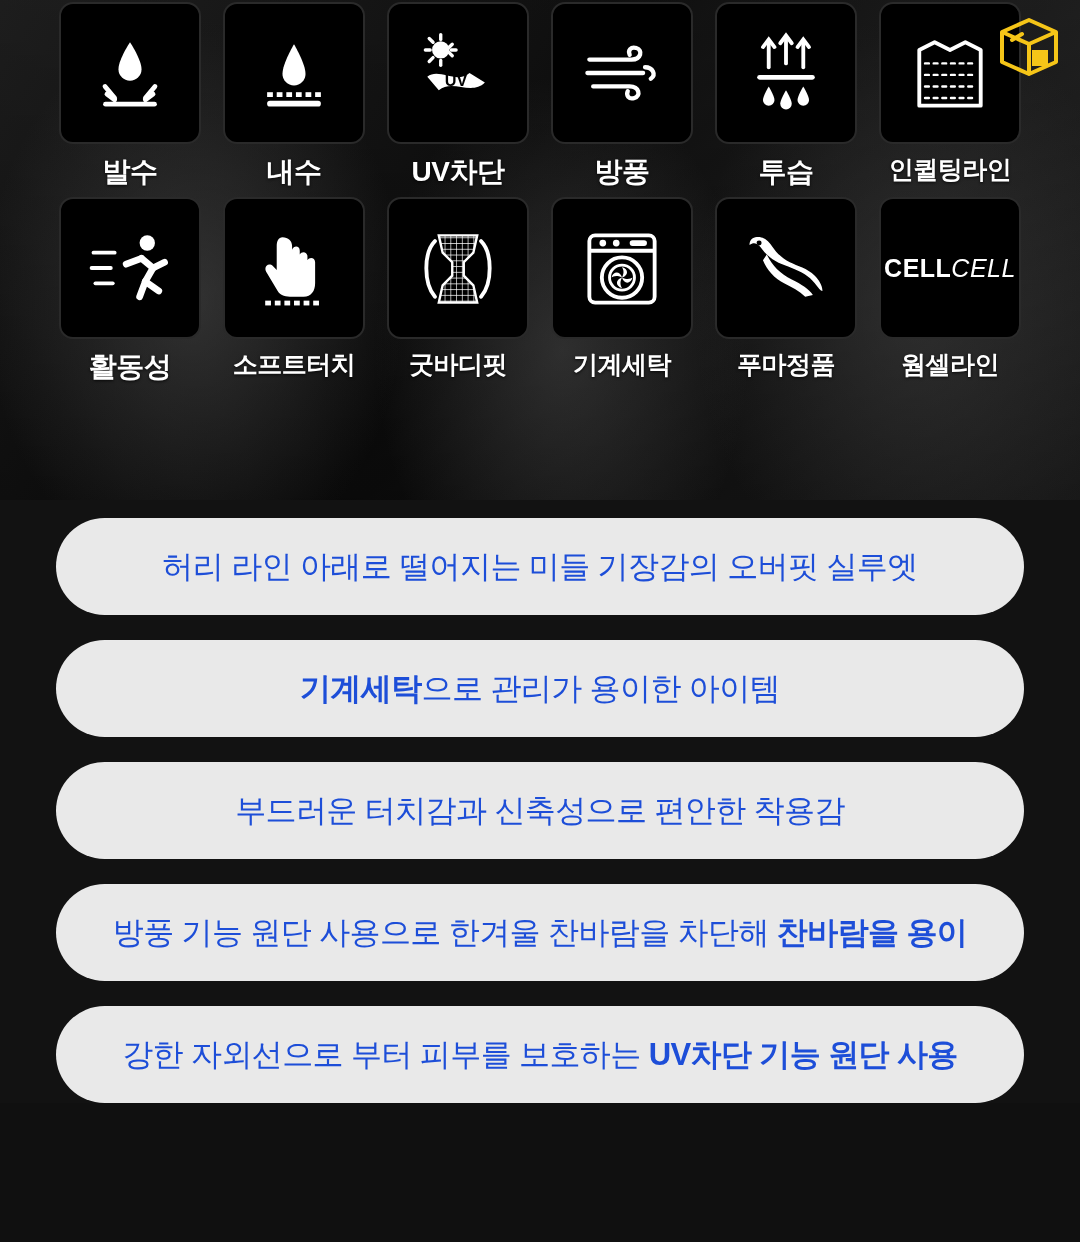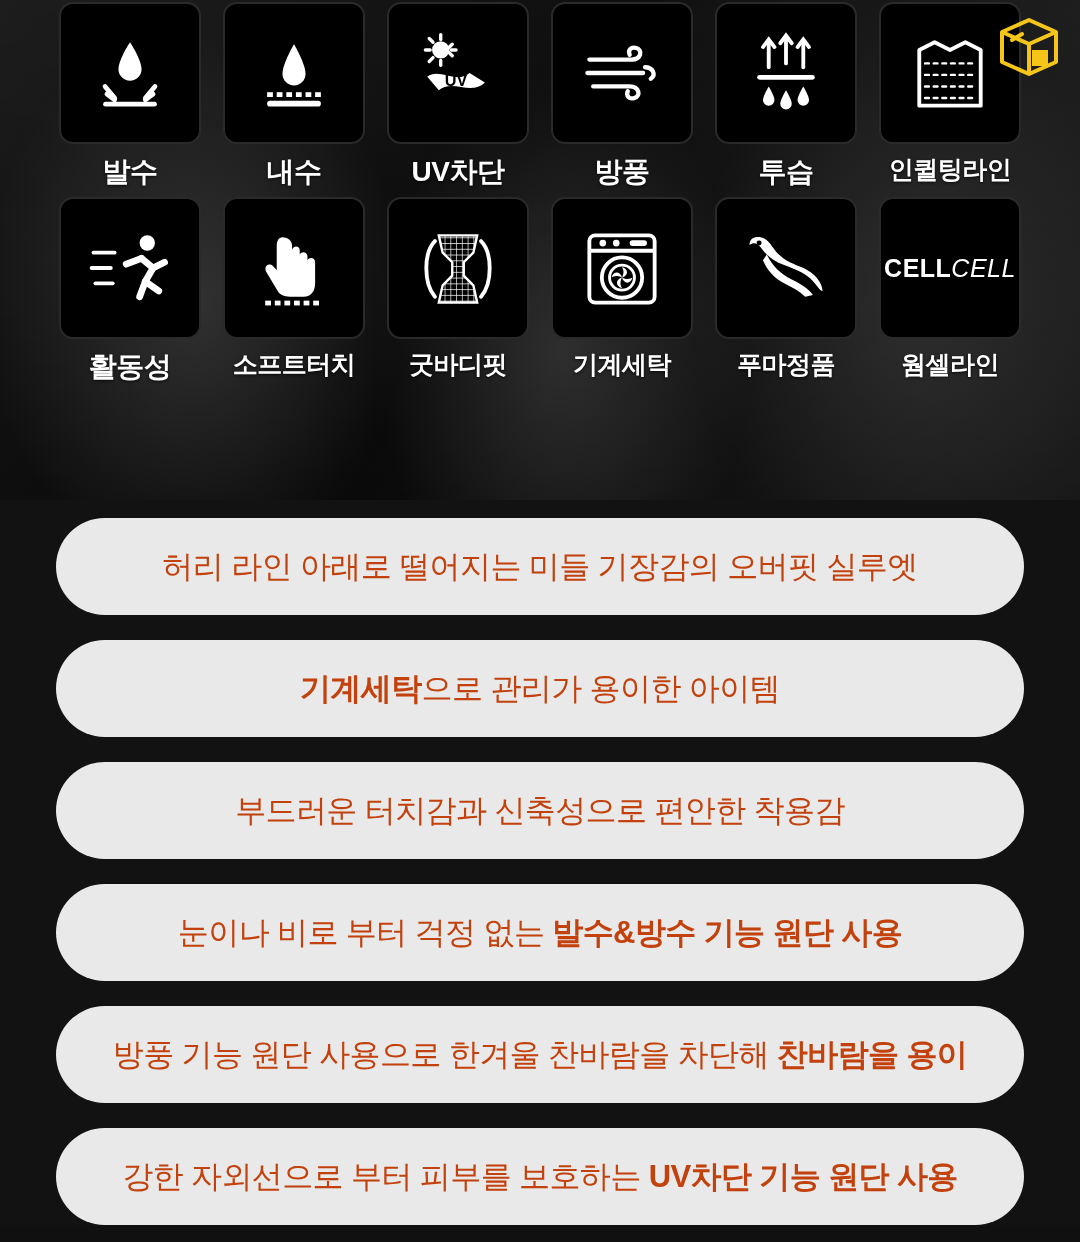--- a/index.html
+++ b/index.html
@@ -99,21 +99,21 @@
     height: 97px;
     margin-bottom: 25px;
     background: #e9e9e9;
     border-radius: 49px;
     display: flex;
     align-items: center;
     justify-content: center;
     padding: 0 40px;
   }
   .bullet-text {
-    color: #c2410c;
+    color: #1d4ed8;
     font-size: 31px;
     font-weight: 500;
     letter-spacing: -0.6px;
     text-align: center;
     white-space: nowrap;
   }
   .bullet-text b { font-weight: 800; }
 
   
   .watermark {
@@ -356,23 +356,20 @@
     <div class="bullet">
       <span class="bullet-text">허리 라인 아래로 떨어지는 미들 기장감의 오버핏 실루엣</span>
     </div>
     <div class="bullet">
       <span class="bullet-text"><b>기계세탁</b>으로 관리가 용이한 아이템</span>
     </div>
     <div class="bullet">
       <span class="bullet-text">부드러운 터치감과 신축성으로 편안한 착용감</span>
     </div>
     <div class="bullet">
-      <span class="bullet-text">눈이나 비로 부터 걱정 없는 <b>발수&amp;방수 기능 원단 사용</b></span>
-    </div>
-    <div class="bullet">
       <span class="bullet-text">방풍 기능 원단 사용으로 한겨울 찬바람을 차단해 <b>찬바람을 용이</b></span>
     </div>
     <div class="bullet">
       <span class="bullet-text">강한 자외선으로 부터 피부를 보호하는 <b>UV차단 기능 원단 사용</b></span>
     </div>
   </section>
 
 </div>
 
 </body></html>

